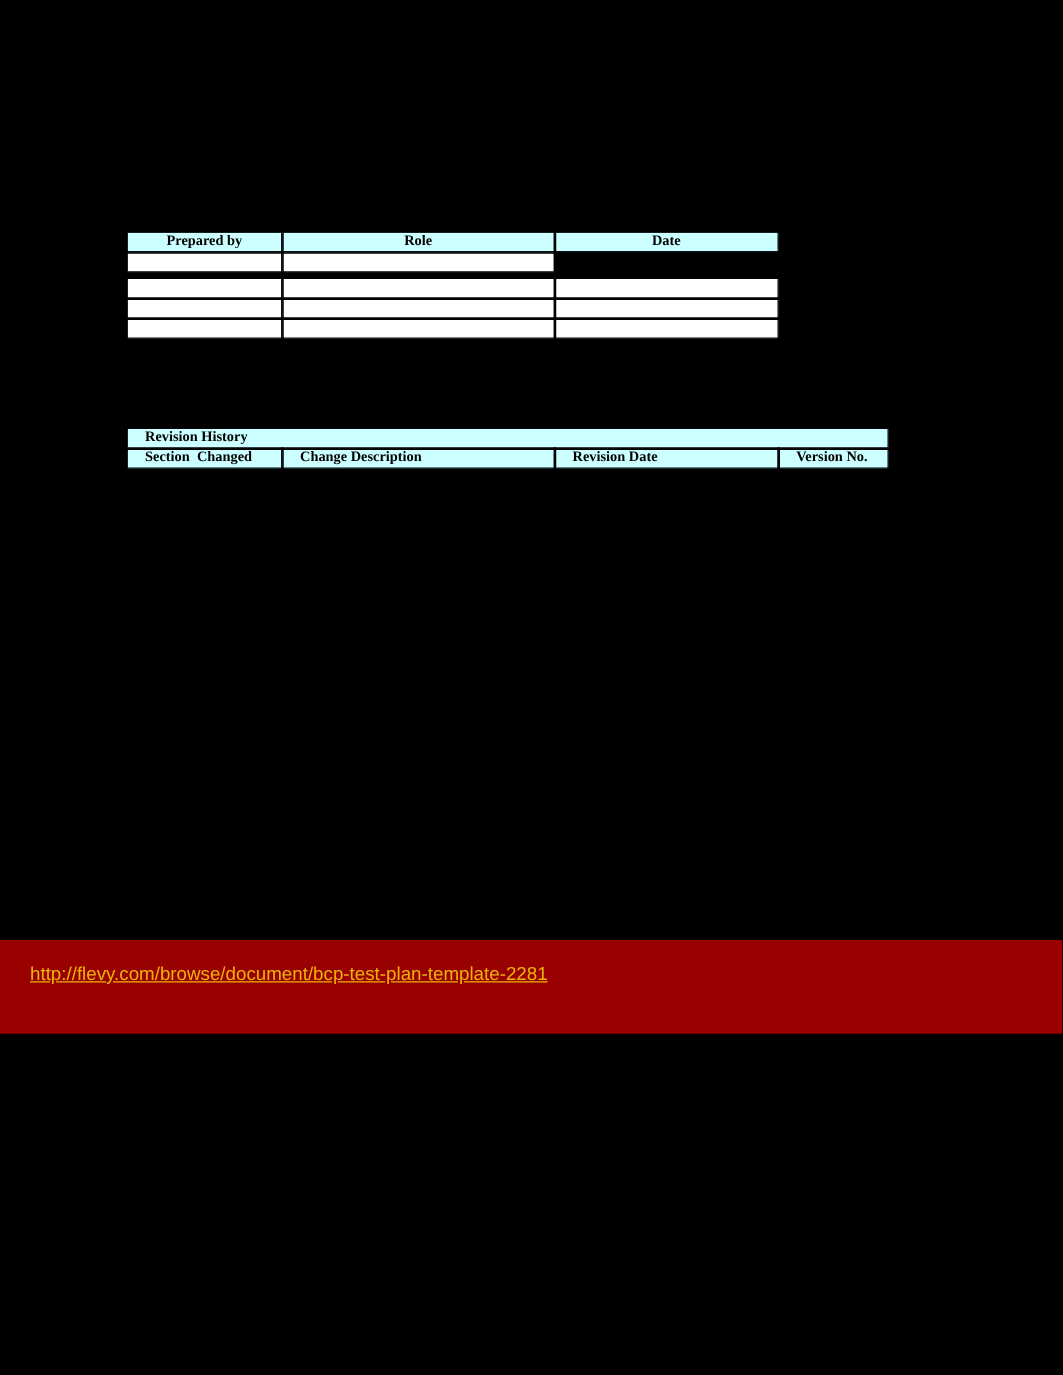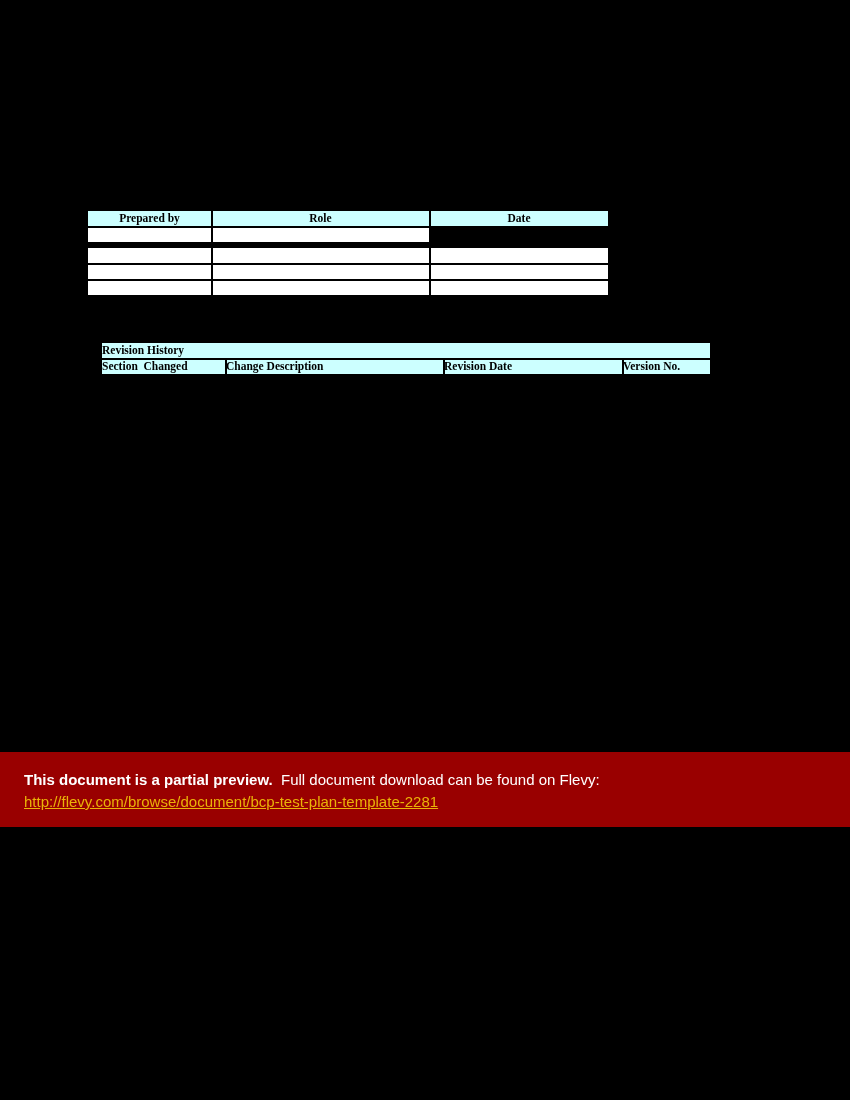--- a/index.html
+++ b/index.html
@@ -21,26 +21,25 @@
     position: absolute;
     left: 0; top: 0;
     width: 850px;
     height: 1100px;
     background: #000000;
   }
 
   
   .sig-table {
     position: absolute;
-    left: 87px;
+    left: 101px;
     top: 185px;
     width: 521px;
     border-collapse: collapse;
     table-layout: fixed;
-    margin-top: 25px;
   }
   .sig-table td {
     height: 15px;
     border: 1px solid #000000;
     outline: 1px solid #000000;
     font-family: "Liberation Serif", serif;
     font-size: 11.5px;
     font-weight: bold;
     color: #000000;
     text-align: center;
@@ -82,21 +81,21 @@
   }
   .rev-table td {
     height: 15px;
     border: 1px solid #000000;
     outline: 1px solid #000000;
     font-family: "Liberation Serif", serif;
     font-size: 11.5px;
     font-weight: bold;
     color: #000000;
     vertical-align: middle;
-    padding: 0 0 0 0;
+    padding: 0 0 0 14px;
     line-height: 15px;
     background: #CCFFFF;
     text-align: left;
     white-space: pre;
   }
   .rev-title {
     text-align: left;
     padding-left: 3px;
   }
   .rc-a { width: 124px; }
@@ -199,17 +198,16 @@
       <tr>
         <td>Section  Changed</td>
         <td>Change Description</td>
         <td>Revision Date</td>
         <td>Version No.</td>
       </tr>
     </tbody>
   </table>
 
   <div id="promo">
-    <div class="line1"><span class="strong">This document is a partial preview.</span><span class="rest">&nbsp;&nbsp;Full document download can be found on Flevy:</span></div>
     <div class="line2"><span class="url">http://flevy.com/browse/document/bcp-test-plan-template-2281</span></div>
   </div>
 
 </div>
 
 </body></html>

